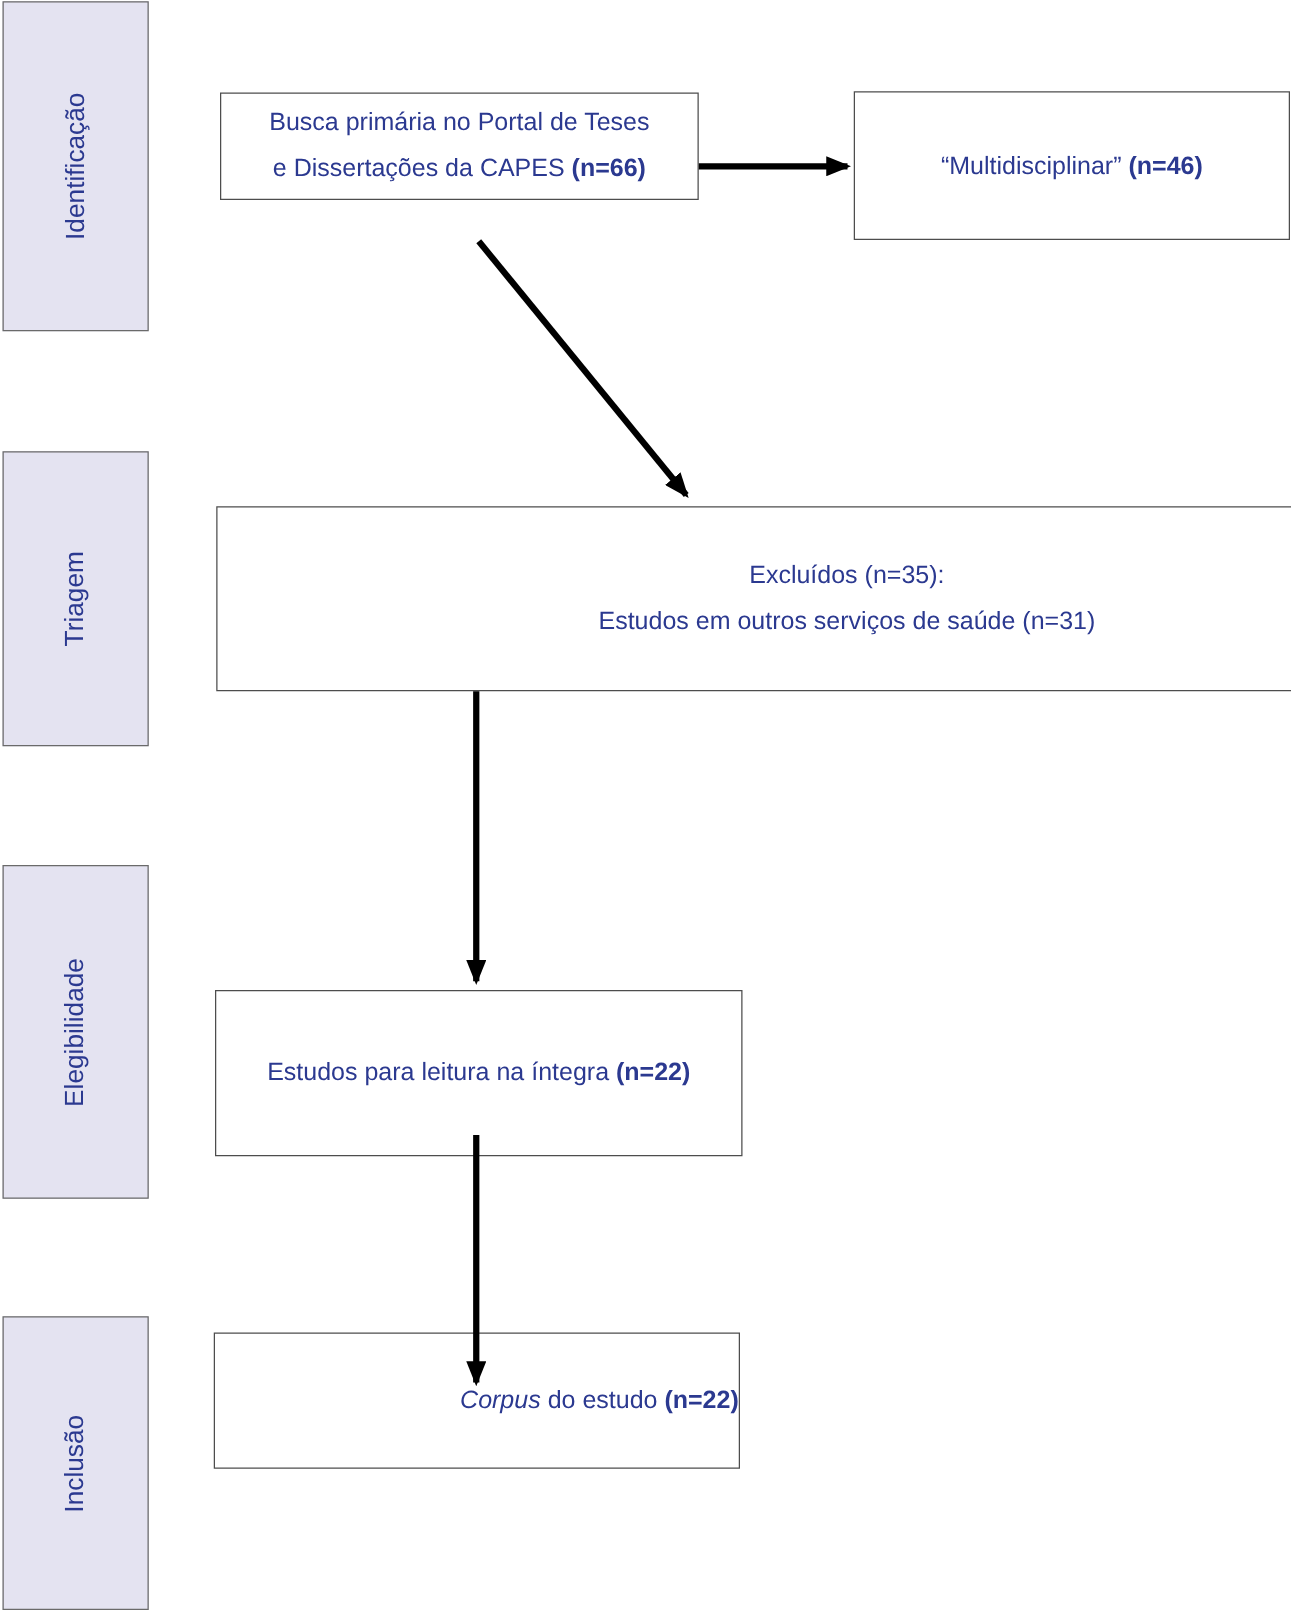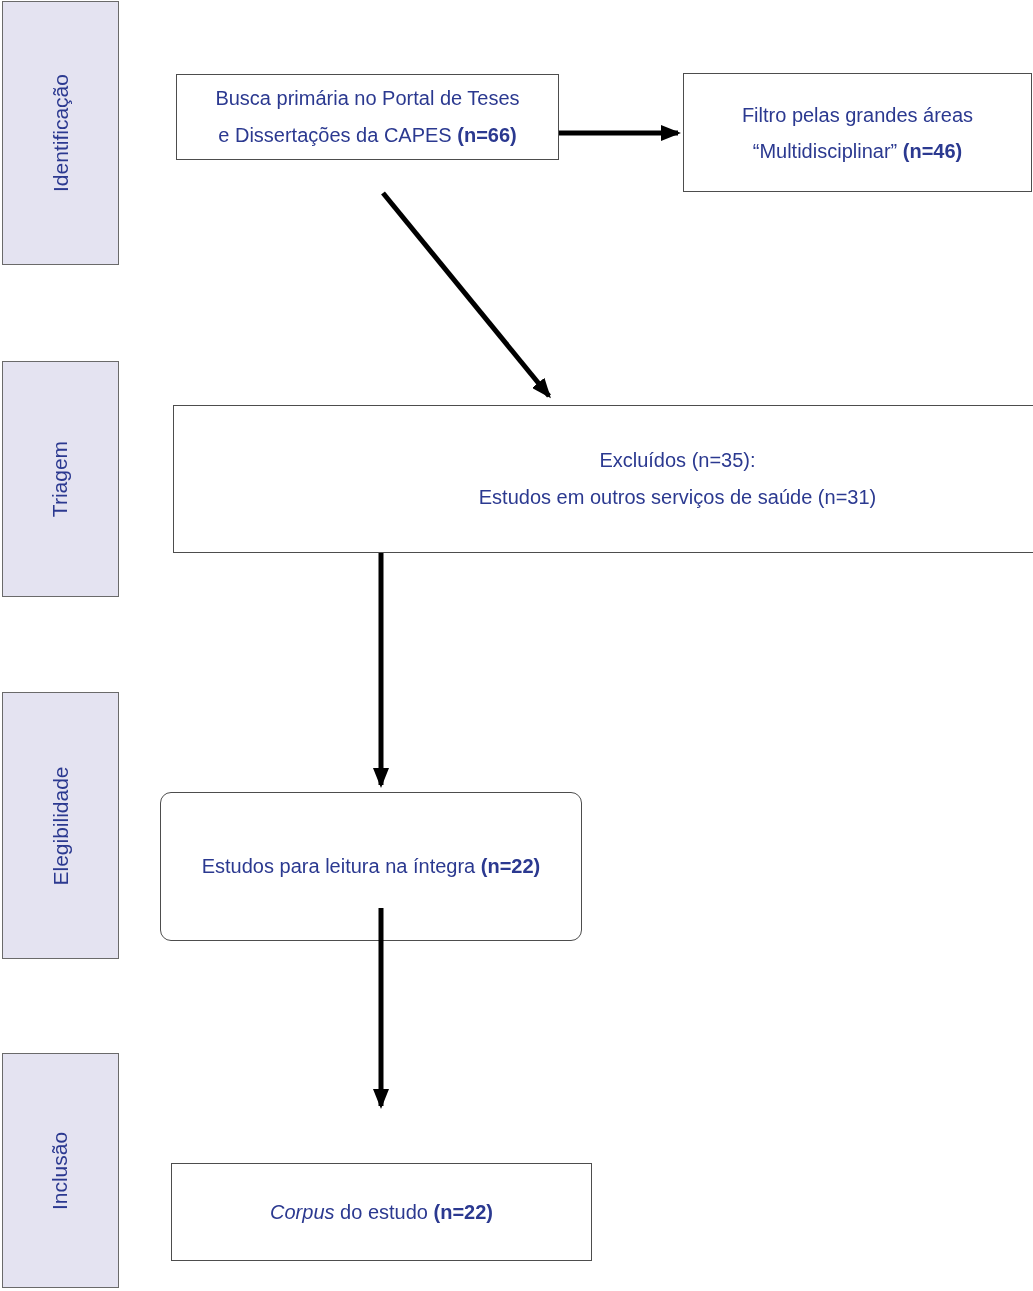--- a/index.html
+++ b/index.html
@@ -53,22 +53,22 @@
     font-size: 20px;
     line-height: 37px;
     color: #2b3990;
   }
   .flowbox b { font-weight: bold; }
   .flowbox i { font-style: italic; }
 
   #box-busca     { left: 176px; top: 74px;   width: 383px; height: 86px; }
   #box-filtro    { left: 683px; top: 73px;   width: 349px; height: 119px; line-height: 36px; }
   #box-excluidos { left: 173px; top: 405px;  width: 1009px; height: 148px; line-height: 37px; }
-  #box-leitura   { left: 160px; top: 792px;  width: 422px; height: 149px; border-radius: 11px; }
-  #box-corpus    { left: 171px; top: 1163px; width: 421px; height: 98px; }
+  #box-leitura   { left: 172px; top: 792px;  width: 422px; height: 133px; }
+  #box-corpus    { left: 171px; top: 1066px; width: 421px; height: 109px; align-items: flex-end; }
 
   
   #arrows {
     position: absolute;
     left: 0;
     top: 0;
     width: 1033px;
     height: 1291px;
     pointer-events: none;
   }
@@ -100,23 +100,20 @@
       <span>Busca primária no Portal de Teses</span>
     </div>
     <div>
       <span>e Dissertações da CAPES</span>
       <b>(n=66)</b>
     </div>
   </div>
 
   <div class="flowbox" id="box-filtro">
     <div>
-      <span>Filtro pelas grandes áreas</span>
-    </div>
-    <div>
       <span>“Multidisciplinar”</span>
       <b>(n=46)</b>
     </div>
   </div>
 
   <div class="flowbox" id="box-excluidos">
     <div>Excluídos (n=35):</div>
     <div>Estudos em outros serviços de saúde (n=31)</div>
   </div>
 

